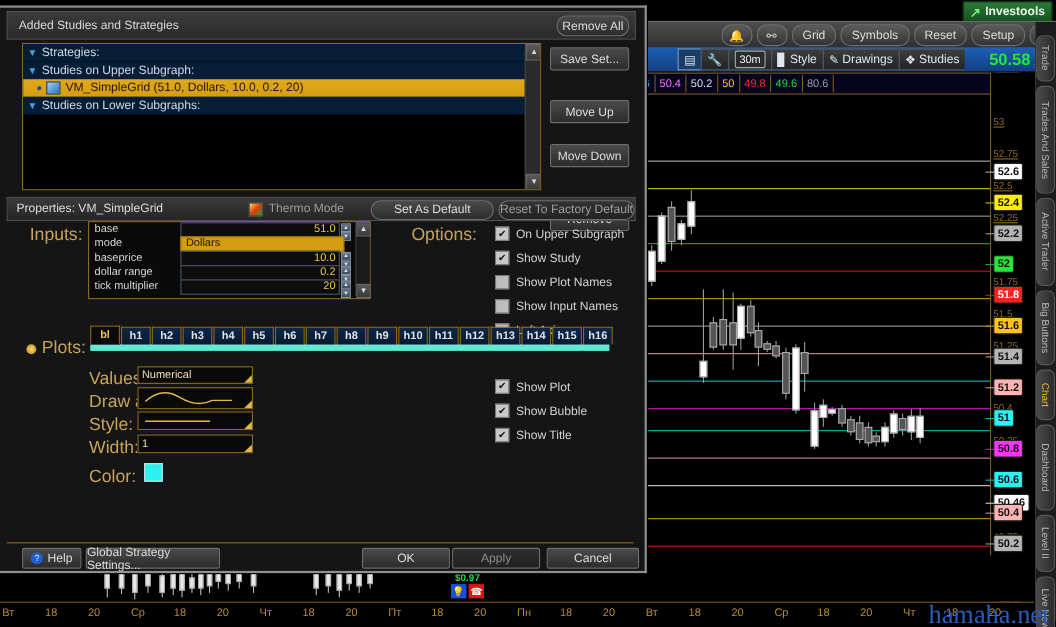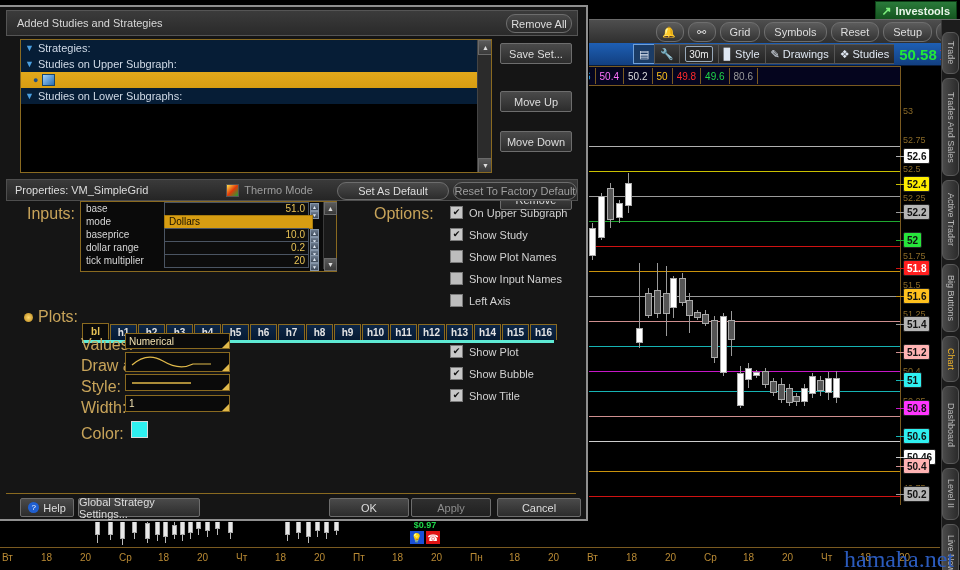--- a/index.html
+++ b/index.html
@@ -19,39 +19,39 @@
   .pill{height:18px;border-radius:9px;background:linear-gradient(#5c5c5c,#333);border:1px solid #6e6e6e;
     color:#ddd;font-size:11px;display:flex;align-items:center;justify-content:center;padding:0 9px;}
   .pill.icon{width:26px;padding:0;}
 
   .plat-bluebar{position:absolute;left:0;top:43px;width:960px;height:22px;background:linear-gradient(#1e5fb4,#123f80);border-bottom:1px solid #081c3c;}
   .bb-right{position:absolute;right:2px;top:1px;height:20px;display:flex;align-items:center;gap:0px;}
   .bbbtn{height:18px;display:flex;align-items:center;gap:3px;padding:0 5px;color:#dfe7f2;font-size:11px;
     background:linear-gradient(#3d3d3d,#242424);border:1px solid #555;border-right:none;}
   .bbbtn:last-child{border-right:1px solid #555;}
   .tfbox{height:14px;border:1px solid #9ab;background:#2a2a2a;color:#eee;font-size:10px;padding:0 3px;display:flex;align-items:center;border-radius:2px;}
-  .lastprice{color:#22e83a;font-weight:bold;font-size:15px;margin-left:5px;line-height:1;}
+  .lastprice{color:#22e83a;font-weight:bold;font-size:15px;margin-left:22px;line-height:1;}
   .chg{display:flex;flex-direction:column;font-size:8px;color:#ff3b3b;margin-left:3px;line-height:9px;}
 
   .pricerow{position:absolute;left:580px;top:66px;width:335px;height:18px;background:#05051e;border:1px solid #7a5a20;display:flex;align-items:center;}
   .pc{height:16px;padding:0 4px;border-right:1px solid #7a5a20;display:flex;align-items:center;font-size:10px;}
 
   .handbtn{position:absolute;left:905px;top:66px;width:20px;height:18px;background:#262626;border:1px solid #7a8aa5;
     display:flex;align-items:center;justify-content:center;font-size:11px;color:#cfd8e8;}
 
   
   .chart{position:absolute;left:580px;top:88px;width:320px;height:455px;background:#000;overflow:hidden;}
   .gline{position:absolute;left:0;width:320px;height:1px;}
   .candle{position:absolute;width:7px;}
   .wick{position:absolute;left:3px;width:1px;background:#9a9a9a;}
   .body{position:absolute;left:0;width:7px;}
 
   
   .axis{position:absolute;left:900px;top:66px;width:42px;height:480px;background:#000;border-left:1px solid #7a5a20;}
-  .tickmin{position:absolute;left:2px;font-size:9px;color:#8a6a28;}
+  .tickmin{position:absolute;left:2px;font-size:9px;color:#8a6a28;text-decoration:underline;}
   .plabel{position:absolute;left:2px;height:14px;border-radius:2px;display:flex;align-items:center;padding:0 3px;
     font-size:10px;font-weight:bold;border:1px solid #222;}
   .hline{position:absolute;left:-8px;width:8px;height:1px;}
 
   
   .vtabs{position:absolute;right:0;top:20px;width:18px;height:545px;background:#1c1c1c;border-left:1px solid #3a3a3a;}
   .vtab{position:absolute;right:1px;width:15px;background:linear-gradient(90deg,#4a4a4a,#2b2b2b);
     border:1px solid #5a5a5a;border-radius:6px;color:#b9b9b9;font-size:9px;
     writing-mode:vertical-rl;text-orientation:mixed;display:flex;align-items:center;justify-content:center;
     white-space:nowrap;overflow:hidden;}
@@ -111,21 +111,21 @@
   .spin{width:9px;height:12px;display:flex;flex-direction:column;margin-left:1px;}
   .spin i{flex:1;background:linear-gradient(#6b7a8d,#3e4a5a);border:1px solid #8494a8;font-style:normal;
     font-size:5px;color:#dfe7f2;display:flex;align-items:center;justify-content:center;}
   .ibsb{position:absolute;right:0;top:0;width:12px;height:67px;background:#1a1a1a;border-left:1px solid #3a3a3a;}
 
   .chk{display:flex;align-items:center;gap:6px;color:#d2d2d2;font-size:11px;margin-bottom:9px;}
   .box{width:11px;height:11px;background:#c8c8c8;border:1px solid #7a7a7a;display:flex;align-items:center;justify-content:center;
     font-size:9px;color:#111;line-height:1;}
   .box.off{background:#bdbdbd;}
 
-  .tabs{position:absolute;left:82px;top:316px;width:472px;height:17px;border-bottom:3px solid #5eead4;display:flex;align-items:flex-end;}
+  .tabs{position:absolute;left:82px;top:289px;width:472px;height:17px;border-bottom:6px solid #5eead4;display:flex;align-items:flex-end;}
   .tab{height:15px;min-width:19px;padding:0 3px;margin-right:1px;background:linear-gradient(#0d2747,#061a33);
     border:1px solid #8a6a20;border-bottom:none;color:#e3e3e3;font-size:10px;font-weight:bold;
     display:flex;align-items:center;justify-content:center;}
   .tab.active{background:#0a0a0a;color:#e8c356;border-bottom:1px solid #0a0a0a;}
 
   .ctl{position:absolute;width:100px;height:14px;background:#0a0a0a;border:1px solid #8a6a20;color:#f0e0b0;font-size:10px;
     display:flex;align-items:center;padding-left:3px;}
   .ctl .corner{position:absolute;right:0;bottom:0;width:0;height:0;border-left:7px solid transparent;border-bottom:7px solid #e0b94a;}
 
   .swatch{position:absolute;width:15px;height:15px;background:#2ff0f0;border:1px solid #d9d9d9;}
@@ -515,20 +515,21 @@
             <span class="caret">▼</span>
             <span>Strategies:</span>
           </div>
           <div class="node grp">
             <span class="caret">▼</span>
             <span>Studies on Upper Subgraph:</span>
           </div>
           <div class="node sel">
             <span class="bullet" style="margin-left: 8px;">●</span>
             <span class="sicon"></span>
+            <span>VM_SimpleGrid (51.0, Dollars, 10.0, 0.2, 20)</span>
           </div>
           <div class="node grp">
             <span class="caret">▼</span>
             <span>Studies on Lower Subgraphs:</span>
           </div>
         </div>
       <div class="vsb">
         <div class="sbbtn" style="top:0;">▲</div>
         <div class="sbbtn" style="bottom:0;top:118px;">▼</div>
       </div>

